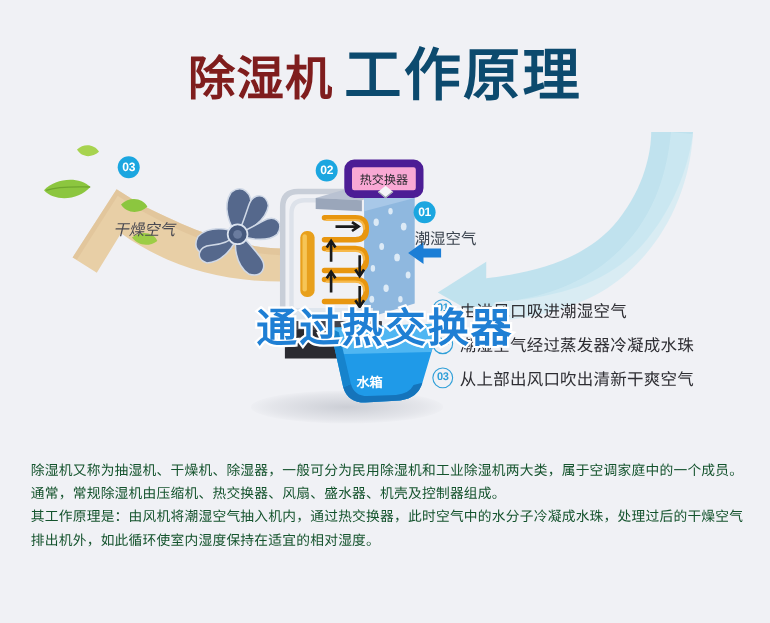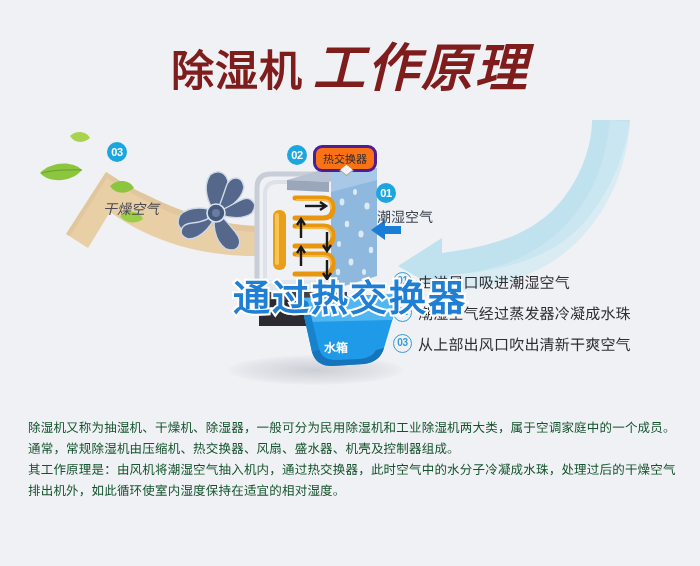--- a/index.html
+++ b/index.html
@@ -30,24 +30,23 @@
     font-size: 43px;
     font-weight: 700;
     letter-spacing: 1px;
     color: #7f1d1d;
     vertical-align: baseline;
   }
   .title-b {
     font-size: 52px;
     font-weight: 700;
     letter-spacing: 2px;
-    color: #7f1d1d;
+    color: #0c4a6e;
     margin-left: 10px;
     vertical-align: baseline;
-    font-style: italic;
   }
 
   
   .stage {
     position: absolute;
     left: 0;
     top: 120px;
     width: 700px;
     height: 285px;
   }
@@ -95,23 +94,23 @@
   }
 
   .b03 { left: 107px; top: 22px; }
   .b02 { left: 287px; top: 25px; }
   .b01 { left: 376px; top: 63px; }
 
   .bubble {
     position: absolute;
     left: 313px; top: 25px;
     padding: 2px 7px 3px 7px;
-    border: 3px solid #4c1d95;
+    border: 7px solid #4c1d95;
     border-radius: 9px;
-    background: #f97316;
+    background: #f9a8d4;
     font-size: 11px;
     color: #2b2b30;
     white-space: nowrap;
   }
   .bubble::after {
     content: "";
     position: absolute;
     left: 26px; bottom: -6px;
     width: 8px; height: 8px;
     background: #f4f5f8;

